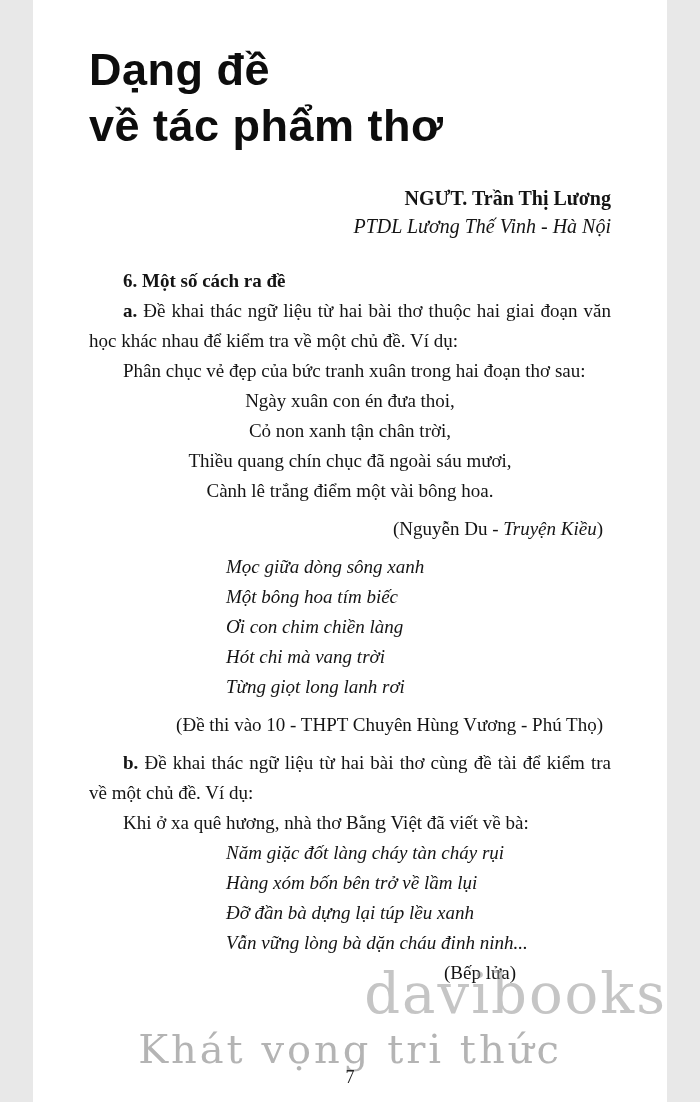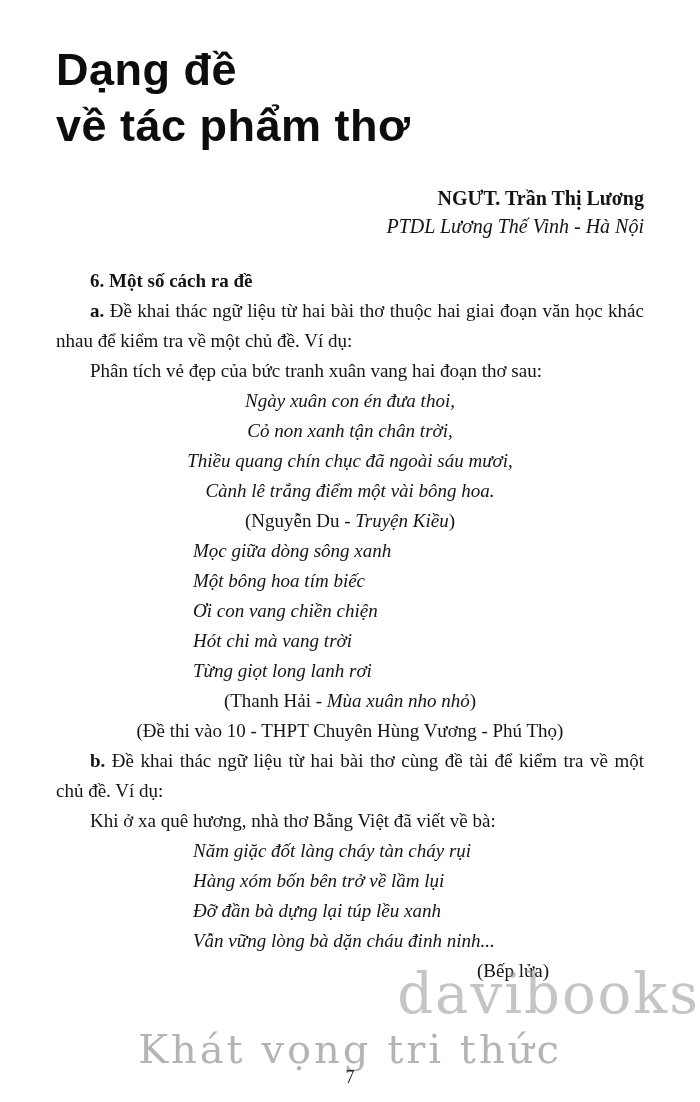--- a/index.html
+++ b/index.html
@@ -1,18 +1,18 @@
 <!DOCTYPE html>
 <html><head>
 <meta charset="utf-8">
 <style>
   html, body { margin: 0; padding: 0; background: #e8e8e8; }
   .page {
     position: relative;
-    width: 700px;
+    width: 634px;
     height: 1102px;
     margin: 0 auto;
     background: #ffffff;
     color: #141414;
     font-family: "Liberation Serif", serif;
     overflow: hidden;
   }
   .content {
     padding: 42px 56px 0 56px;
     font-size: 19px;
@@ -44,30 +44,29 @@
     text-align: justify;
     margin: 0;
   }
   .para .lead-label { font-weight: bold; }
   .prompt {
     text-indent: 34px;
     margin: 0;
   }
   .poem-centered {
     text-align: center;
-    font-style: italic;
     margin: 0;
   }
   .poem-left {
     font-style: italic;
     margin: 0 0 0 137px;
   }
   .attribution {
-    text-align: center;
-    margin: 0;
+    text-align: right;
+    margin: 8px;
   }
   .attribution .work-title { font-style: italic; }
   .attribution-inset {
     text-align: right;
     margin: 0 95px 0 0;
   }
   .watermark {
     position: absolute;
     left: 0;
     top: 958px;
@@ -116,40 +115,39 @@
 
     <div class="author-block">
       <div class="author-name">NGƯT. Trần Thị Lương</div>
       <div class="author-school">PTDL Lương Thế Vinh - Hà Nội</div>
     </div>
 
     <p class="heading1">6. Một số cách ra đề</p>
 
     <p class="para"><span class="lead-label">a.</span><span> Đề khai thác ngữ liệu từ hai bài thơ thuộc hai giai đoạn văn học khác nhau để kiểm tra về một chủ đề. Ví dụ:</span></p>
 
-    <p class="prompt">Phân tích vẻ đẹp của bức tranh xuân vang hai đoạn thơ sau:</p>
+    <p class="prompt">Phân chục vẻ đẹp của bức tranh xuân trong hai đoạn thơ sau:</p>
 
     <div class="poem-centered">
       <div>Ngày xuân con én đưa thoi,</div>
       <div>Cỏ non xanh tận chân trời,</div>
       <div>Thiều quang chín chục đã ngoài sáu mươi,</div>
       <div>Cành lê trắng điểm một vài bông hoa.</div>
     </div>
 
     <p class="attribution"><span>(Nguyễn Du - </span><span class="work-title">Truyện Kiều</span><span>)</span></p>
 
     <div class="poem-left">
       <div>Mọc giữa dòng sông xanh</div>
       <div>Một bông hoa tím biếc</div>
-      <div>Ơi con vang chiền chiện</div>
+      <div>Ơi con chim chiền làng</div>
       <div>Hót chi mà vang trời</div>
       <div>Từng giọt long lanh rơi</div>
     </div>
 
-    <p class="attribution"><span>(Thanh Hải - </span><span class="work-title">Mùa xuân nho nhỏ</span><span>)</span></p>
 
     <p class="attribution">(Đề thi vào 10 - THPT Chuyên Hùng Vương - Phú Thọ)</p>
 
     <p class="para"><span class="lead-label">b.</span><span> Đề khai thác ngữ liệu từ hai bài thơ cùng đề tài để kiểm tra về một chủ đề. Ví dụ:</span></p>
 
     <p class="prompt">Khi ở xa quê hương, nhà thơ Bằng Việt đã viết về bà:</p>
 
     <div class="poem-left">
       <div>Năm giặc đốt làng cháy tàn cháy rụi</div>
       <div>Hàng xóm bốn bên trở về lầm lụi</div>

